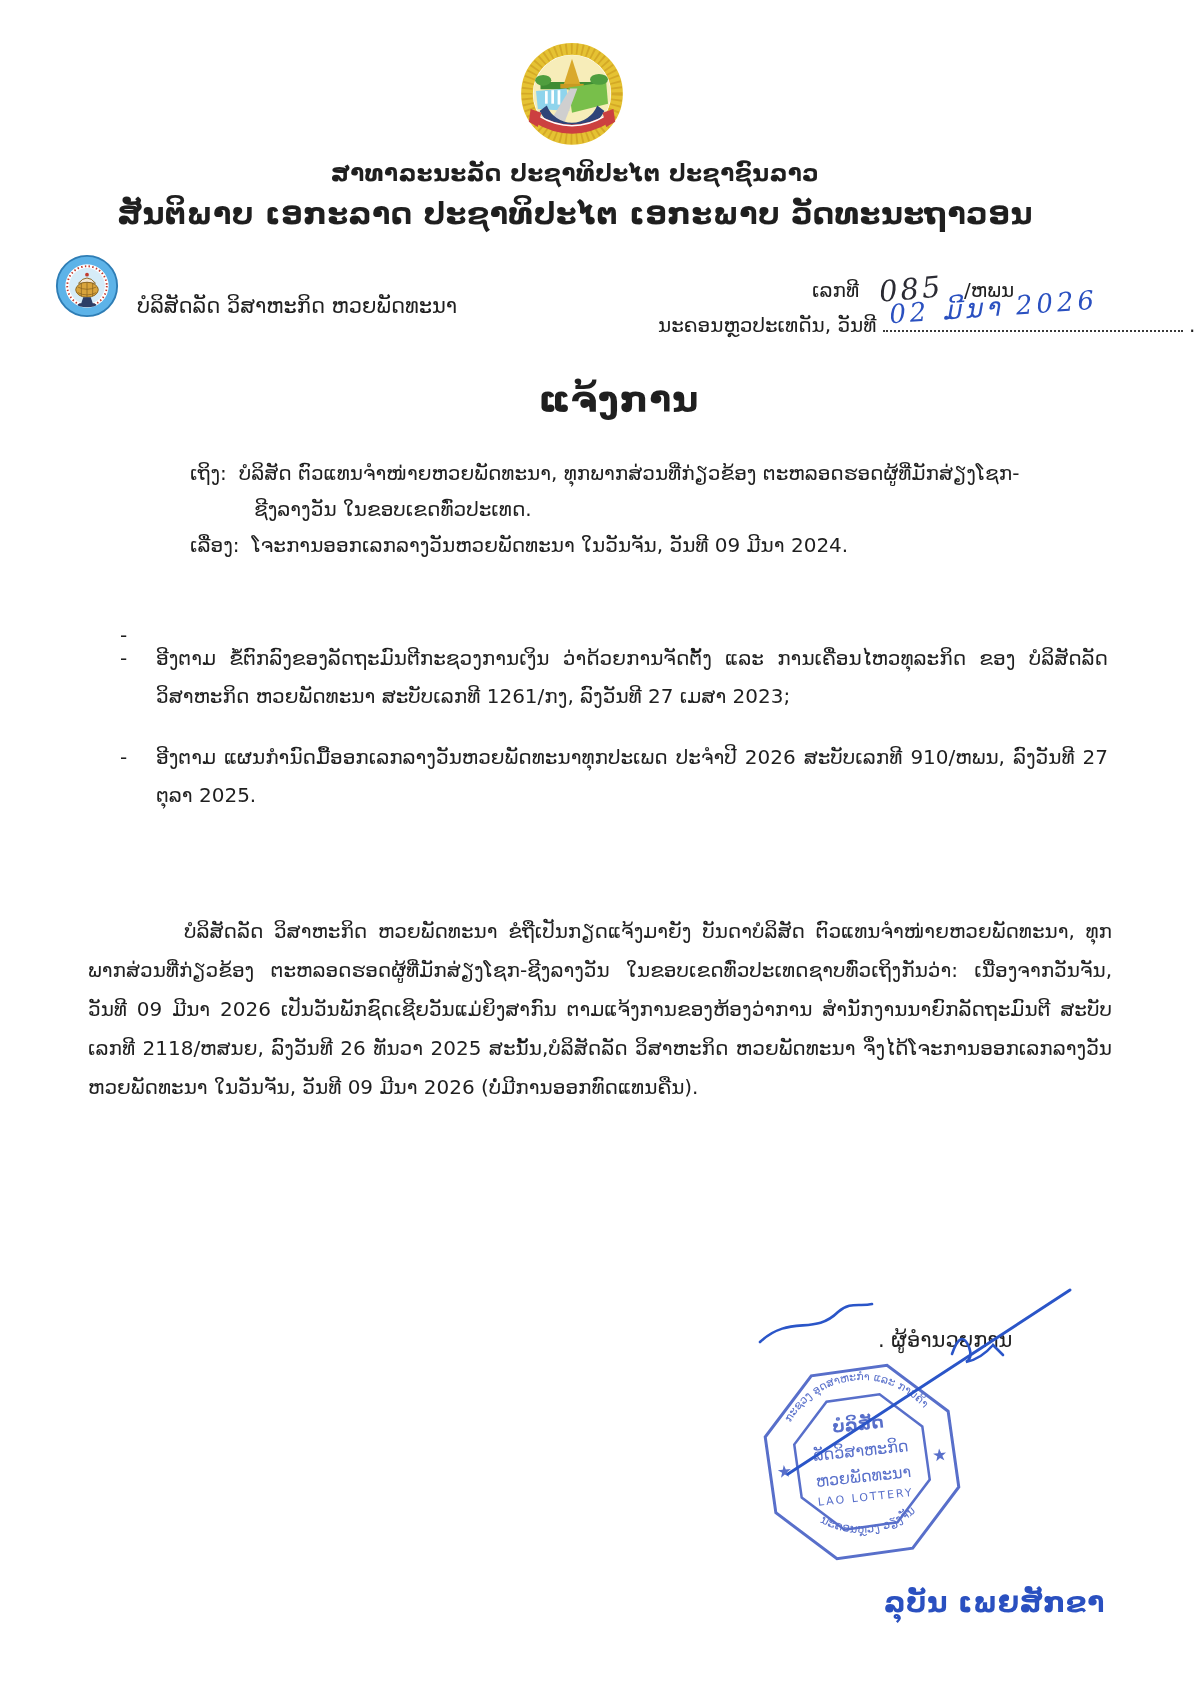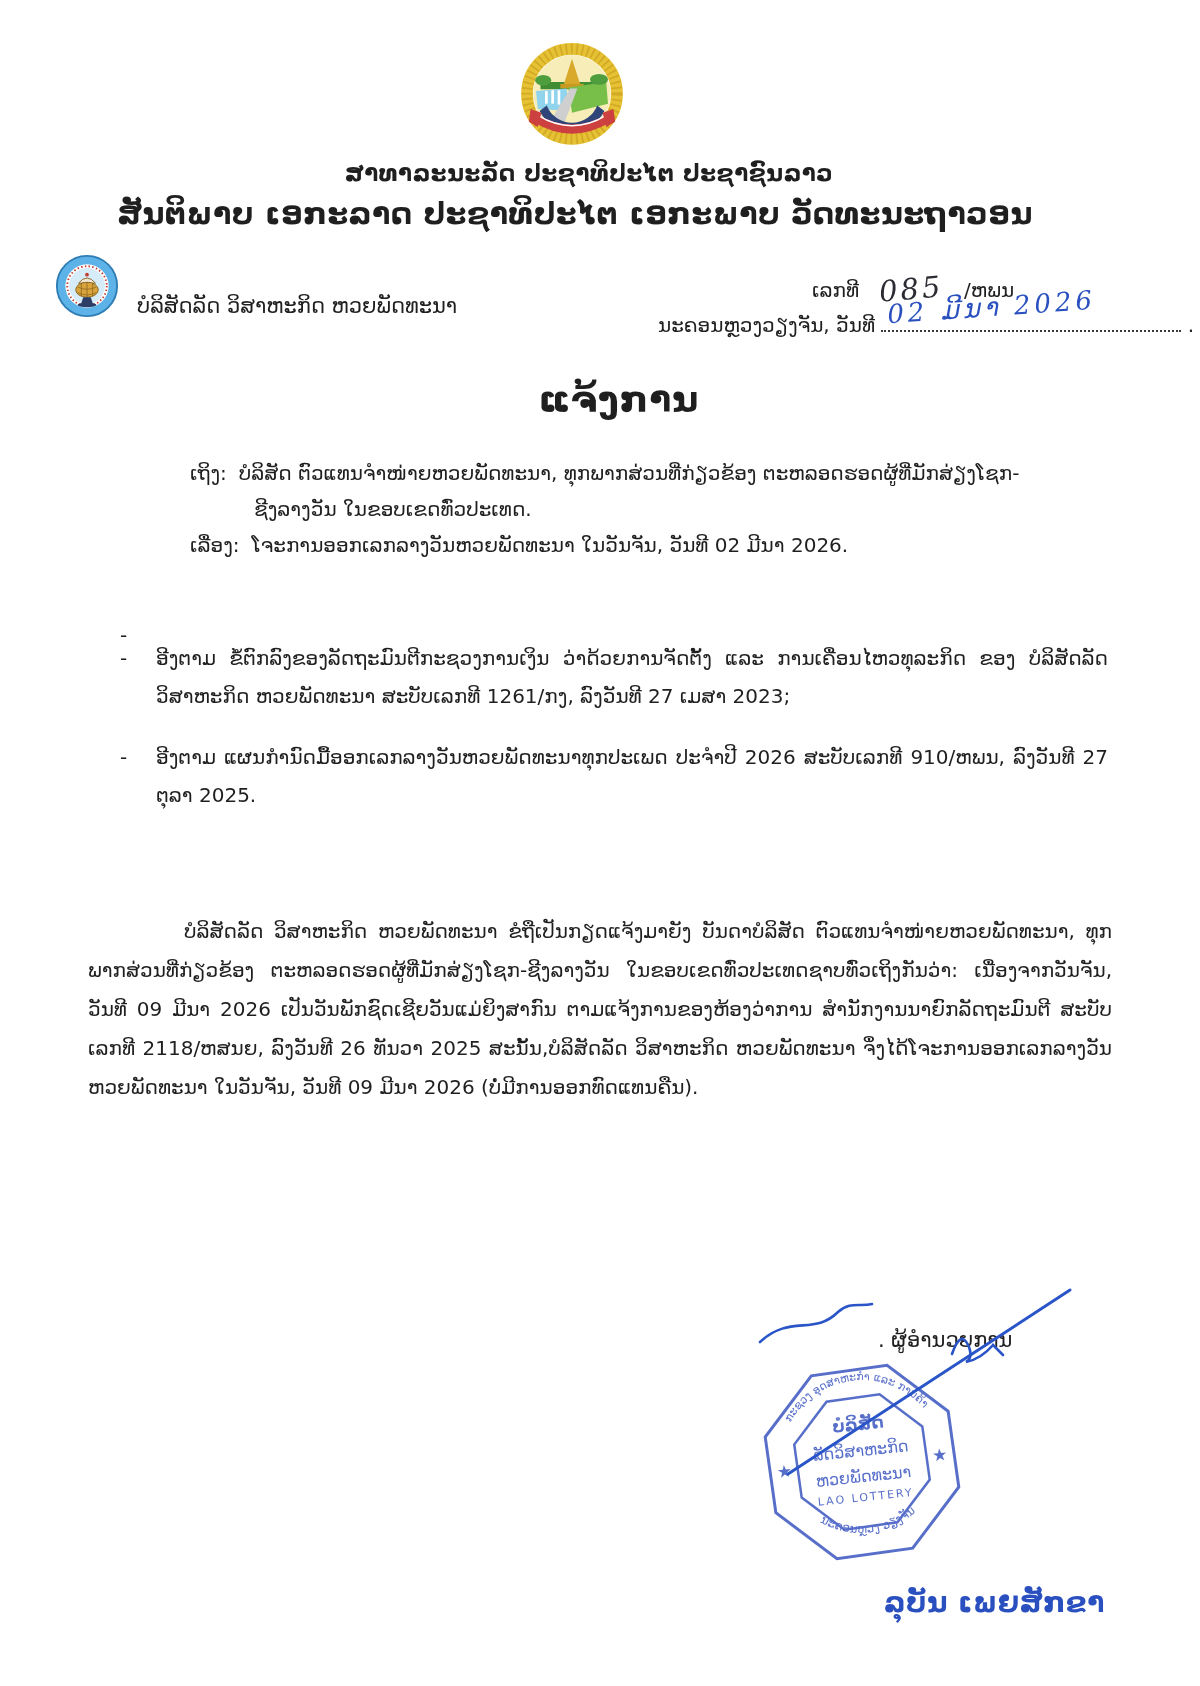--- a/index.html
+++ b/index.html
@@ -2,21 +2,21 @@
 <html><head>
 <meta charset="utf-8">
 <style>
   html,body{margin:0;padding:0;background:#9a9a9a;}
   .page{
     position:relative;width:1200px;height:1686px;margin:0 auto;background:#ffffff;
     font-family:"DejaVu Sans","Liberation Sans",sans-serif;color:#1f1f1f;overflow:hidden;
   }
   .abs{position:absolute;}
   .center-block{position:absolute;left:0;width:1150px;text-align:center;}
-  .motto1{top:160px;font-size:23px;font-weight:bold;letter-spacing:.5px;margin-left:14px;}
+  .motto1{top:160px;font-size:23px;font-weight:bold;letter-spacing:.5px;}
   .motto2{top:196px;font-size:30px;font-weight:bold;letter-spacing:.5px;}
   .doc-title{top:378px;font-size:36px;font-weight:bold;letter-spacing:1px;padding-left:44px;}
   .org-row{top:254px;left:55px;display:flex;align-items:flex-end;gap:18px;}
   .org-name{font-size:21px;font-weight:500;}
   .ref-row{top:272px;left:812px;white-space:nowrap;font-size:20px;}
   .hand{font-family:"DejaVu Serif","Liberation Serif",serif;font-style:italic;}
   .hand-dark{color:#2b2b33;font-size:29px;letter-spacing:3px;display:inline-block;transform:rotate(-5deg);margin:0 14px;vertical-align:-2px;}
   .date-row{top:306px;left:658px;white-space:nowrap;font-size:20px;}
   .dotline{display:inline-block;position:relative;width:300px;height:24px;border-bottom:2px dotted #3a3a3a;vertical-align:baseline;}
   .hand-blue{position:absolute;left:6px;top:-14px;color:#2a50c0;font-size:26px;letter-spacing:4px;transform:rotate(-4deg);white-space:nowrap;}
@@ -86,35 +86,35 @@
     <div class="org-name">ບໍລິສັດລັດ ວິສາຫະກິດ ຫວຍພັດທະນາ</div>
   </div>
 
   <div class="abs ref-row">
     <span>ເລກທີ</span>
     <span class="hand hand-dark">085</span>
     <span>/ຫພນ</span>
   </div>
 
   <div class="abs date-row">
-    <span>ນະຄອນຫຼວງວຽງຈັນ, ວັນທີ</span>
+    <span>ນະຄອນຫຼວປະເທດັນ, ວັນທີ</span>
     <span class="dotline">
       <span class="hand hand-blue">02  ມີນາ  2026</span>
     </span>
     <span>.</span>
   </div>
 
   <div class="center-block doc-title">ແຈ້ງການ</div>
 
   <div class="abs addr">
     <div class="row">
       <span class="lbl">ເຖິງ:</span><span>ບໍລິສັດ ຕົວແທນຈຳໜ່າຍຫວຍພັດທະນາ, ທຸກພາກສ່ວນທີ່ກ່ຽວຂ້ອງ ຕະຫລອດຮອດຜູ້ທີ່ມັກສ່ຽງໂຊກ-ຊີງລາງວັນ ໃນຂອບເຂດທົ່ວປະເທດ.</span>
     </div>
     <div class="row">
-      <span class="lbl">ເລື່ອງ:</span><span>ໂຈະການອອກເລກລາງວັນຫວຍພັດທະນາ ໃນວັນຈັນ, ວັນທີ 02 ມີນາ 2026.</span>
+      <span class="lbl">ເລື່ອງ:</span><span>ໂຈະການອອກເລກລາງວັນຫວຍພັດທະນາ ໃນວັນຈັນ, ວັນທີ 09 ມີນາ 2024.</span>
     </div>
   </div>
 
   <ul class="abs refs">
     <li>
       <span class="dash">-</span>
     </li>
     <li>
       <span class="dash">-</span>
       <span>ອີງຕາມ ຂໍ້ຕົກລົງຂອງລັດຖະມົນຕີກະຊວງການເງິນ ວ່າດ້ວຍການຈັດຕັ້ງ ແລະ ການເຄື່ອນໄຫວທຸລະກິດ ຂອງ ບໍລິສັດລັດ ວິສາຫະກິດ ຫວຍພັດທະນາ ສະບັບເລກທີ 1261/ກງ, ລົງວັນທີ 27 ເມສາ 2023;</span>

